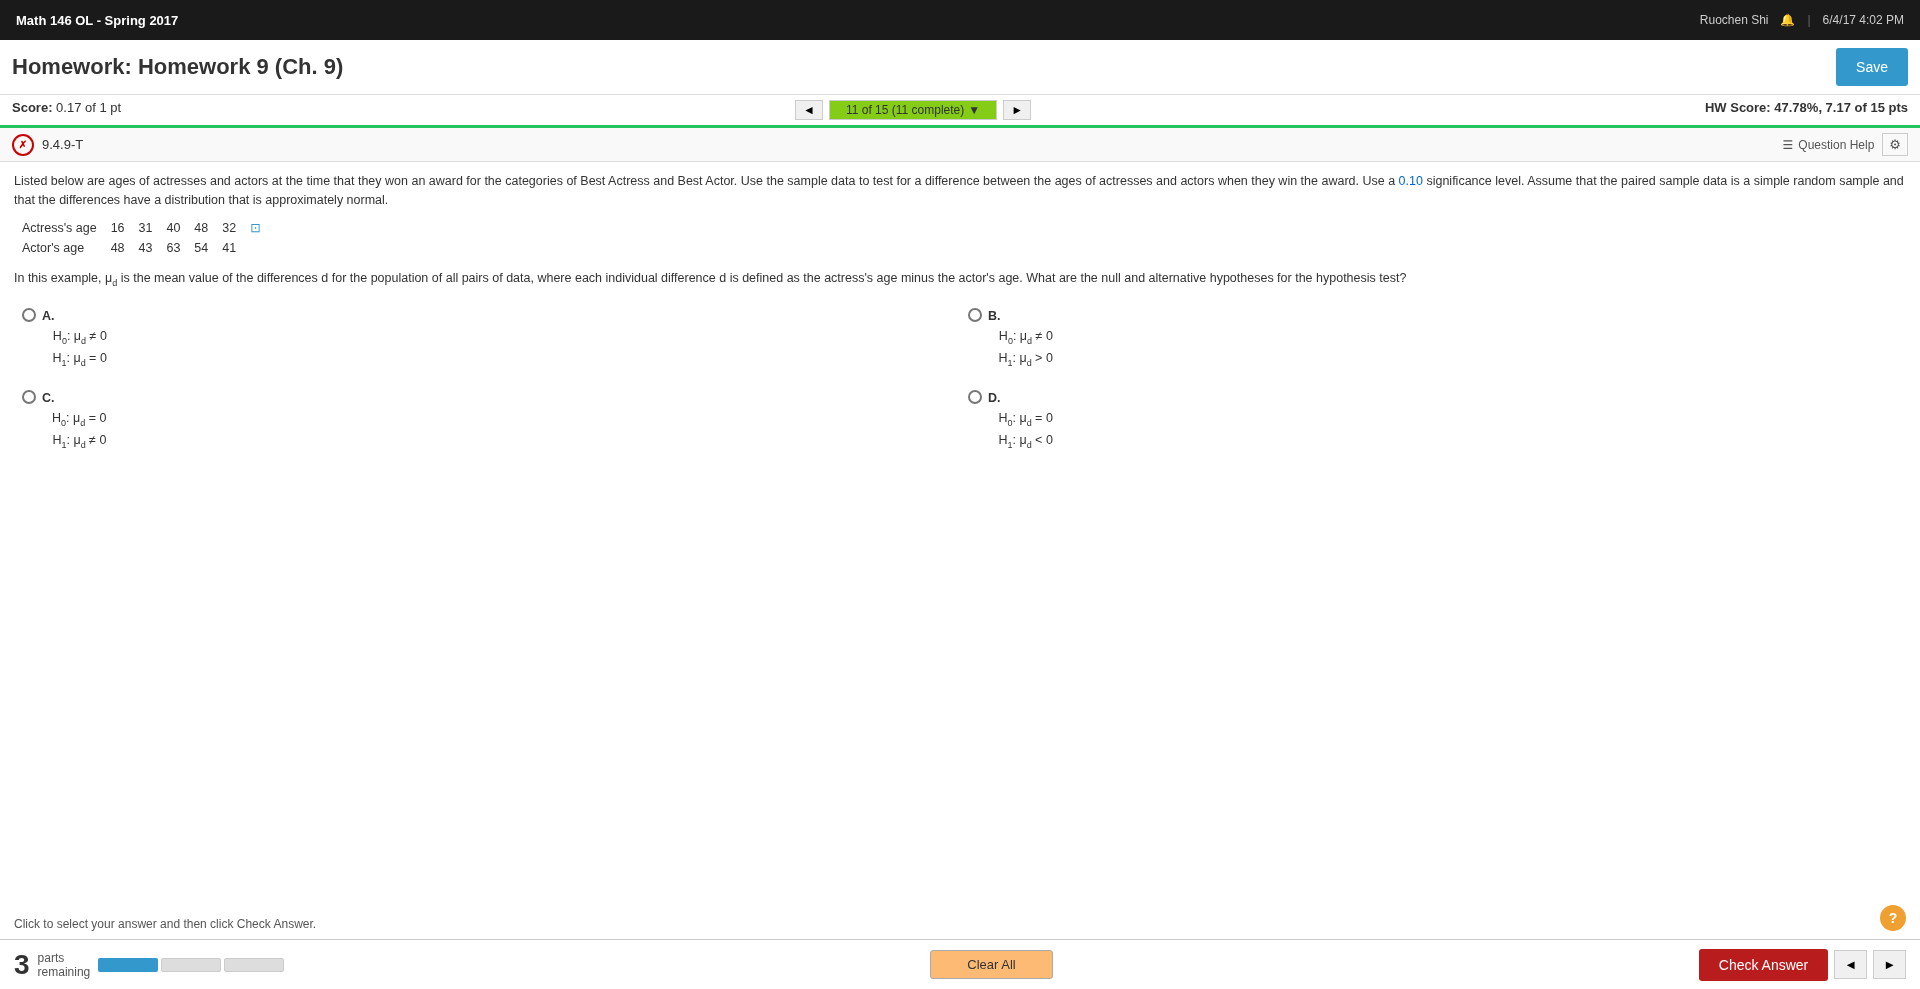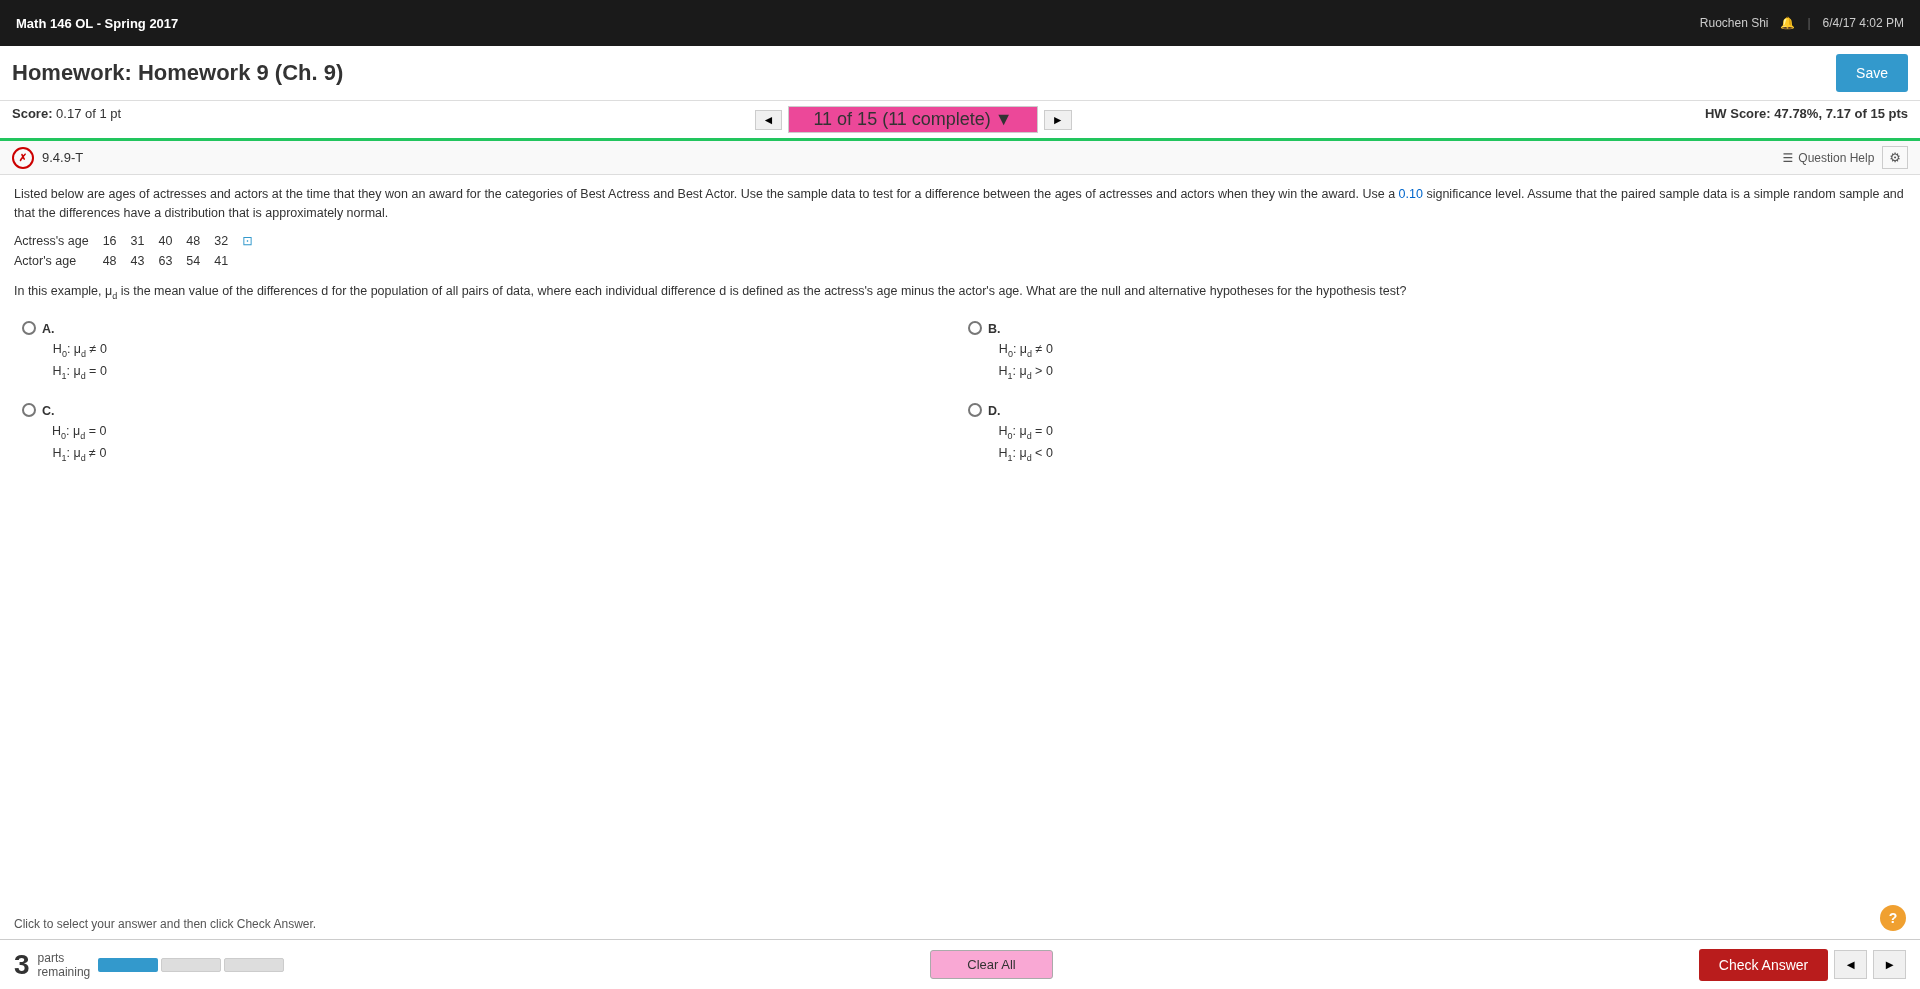--- a/index.html
+++ b/index.html
@@ -7,21 +7,21 @@
 
     
     #top-bar {
       background: #1a1a1a;
       color: #fff;
       display: flex;
       justify-content: space-between;
       align-items: center;
       padding: 5px 16px;
       font-size: 13px;
-      height: 46px;
+      height: 40px;
     }
     #top-bar-title { font-weight: bold; }
     #top-bar-right { display: flex; align-items: center; gap: 12px; font-size: 12px; color: #ccc; padding-left: 25px; }
     #top-bar-divider { color: #666; }
 
     
     #header-row {
       display: flex;
       justify-content: space-between;
       align-items: center;
@@ -57,25 +57,25 @@
       background: #f0f0f0;
       border: 1px solid #ccc;
       padding: 2px 7px;
       cursor: pointer;
       font-size: 12px;
     }
     #question-nav-dropdown {
       display: flex;
       align-items: center;
       gap: 4px;
-      padding: 2px 24px;
+      padding: 2px 16px;
       border: 1px solid #ccc;
-      background: #ec4899;
-      cursor: pointer;
-      font-size: 18px;
+      background: #84cc16;
+      cursor: pointer;
+      font-size: 12px;
     }
     #hw-score-right { font-weight: bold; font-size: 13px; }
 
     
     #question-header {
       display: flex;
       justify-content: space-between;
       align-items: center;
       padding: 5px 12px;
       border-bottom: 1px solid #ddd;
@@ -119,21 +119,21 @@
     }
 
     
     #question-body {
       padding: 10px 14px;
       font-size: 12.5px;
       line-height: 1.5;
     }
     #problem-text { margin-bottom: 8px; }
     .highlight-blue { color: #0066cc; }
-    #data-table { margin: 8px 0; }
+    #data-table { margin: 8px 8px; }
     #data-table table { border-collapse: collapse; }
     #data-table td { padding: 1px 14px 1px 0; font-size: 12.5px; }
     #mu-text { margin: 10px 0 12px 0; font-size: 12.5px; }
 
     
     #options-grid {
       display: grid;
       grid-template-columns: 1fr 1fr;
       gap: 10px 0;
       margin-top: 4px;
@@ -191,21 +191,21 @@
     .progress-segment {
       height: 14px;
       width: 60px;
       border-radius: 2px;
     }
     .progress-filled { background: #3399cc; }
     .progress-empty { background: #ddd; border: 1px solid #ccc; }
 
     #bottom-center { display: flex; justify-content: center; }
     #clear-all-btn {
-      background: #f9a8d4;
+      background: #fdba74;
       border: 1px solid #aaa;
       padding: 6px 36px;
       font-size: 13px;
       cursor: pointer;
       border-radius: 3px;
       color: #333;
     }
 
     #bottom-right {
       display: flex;

